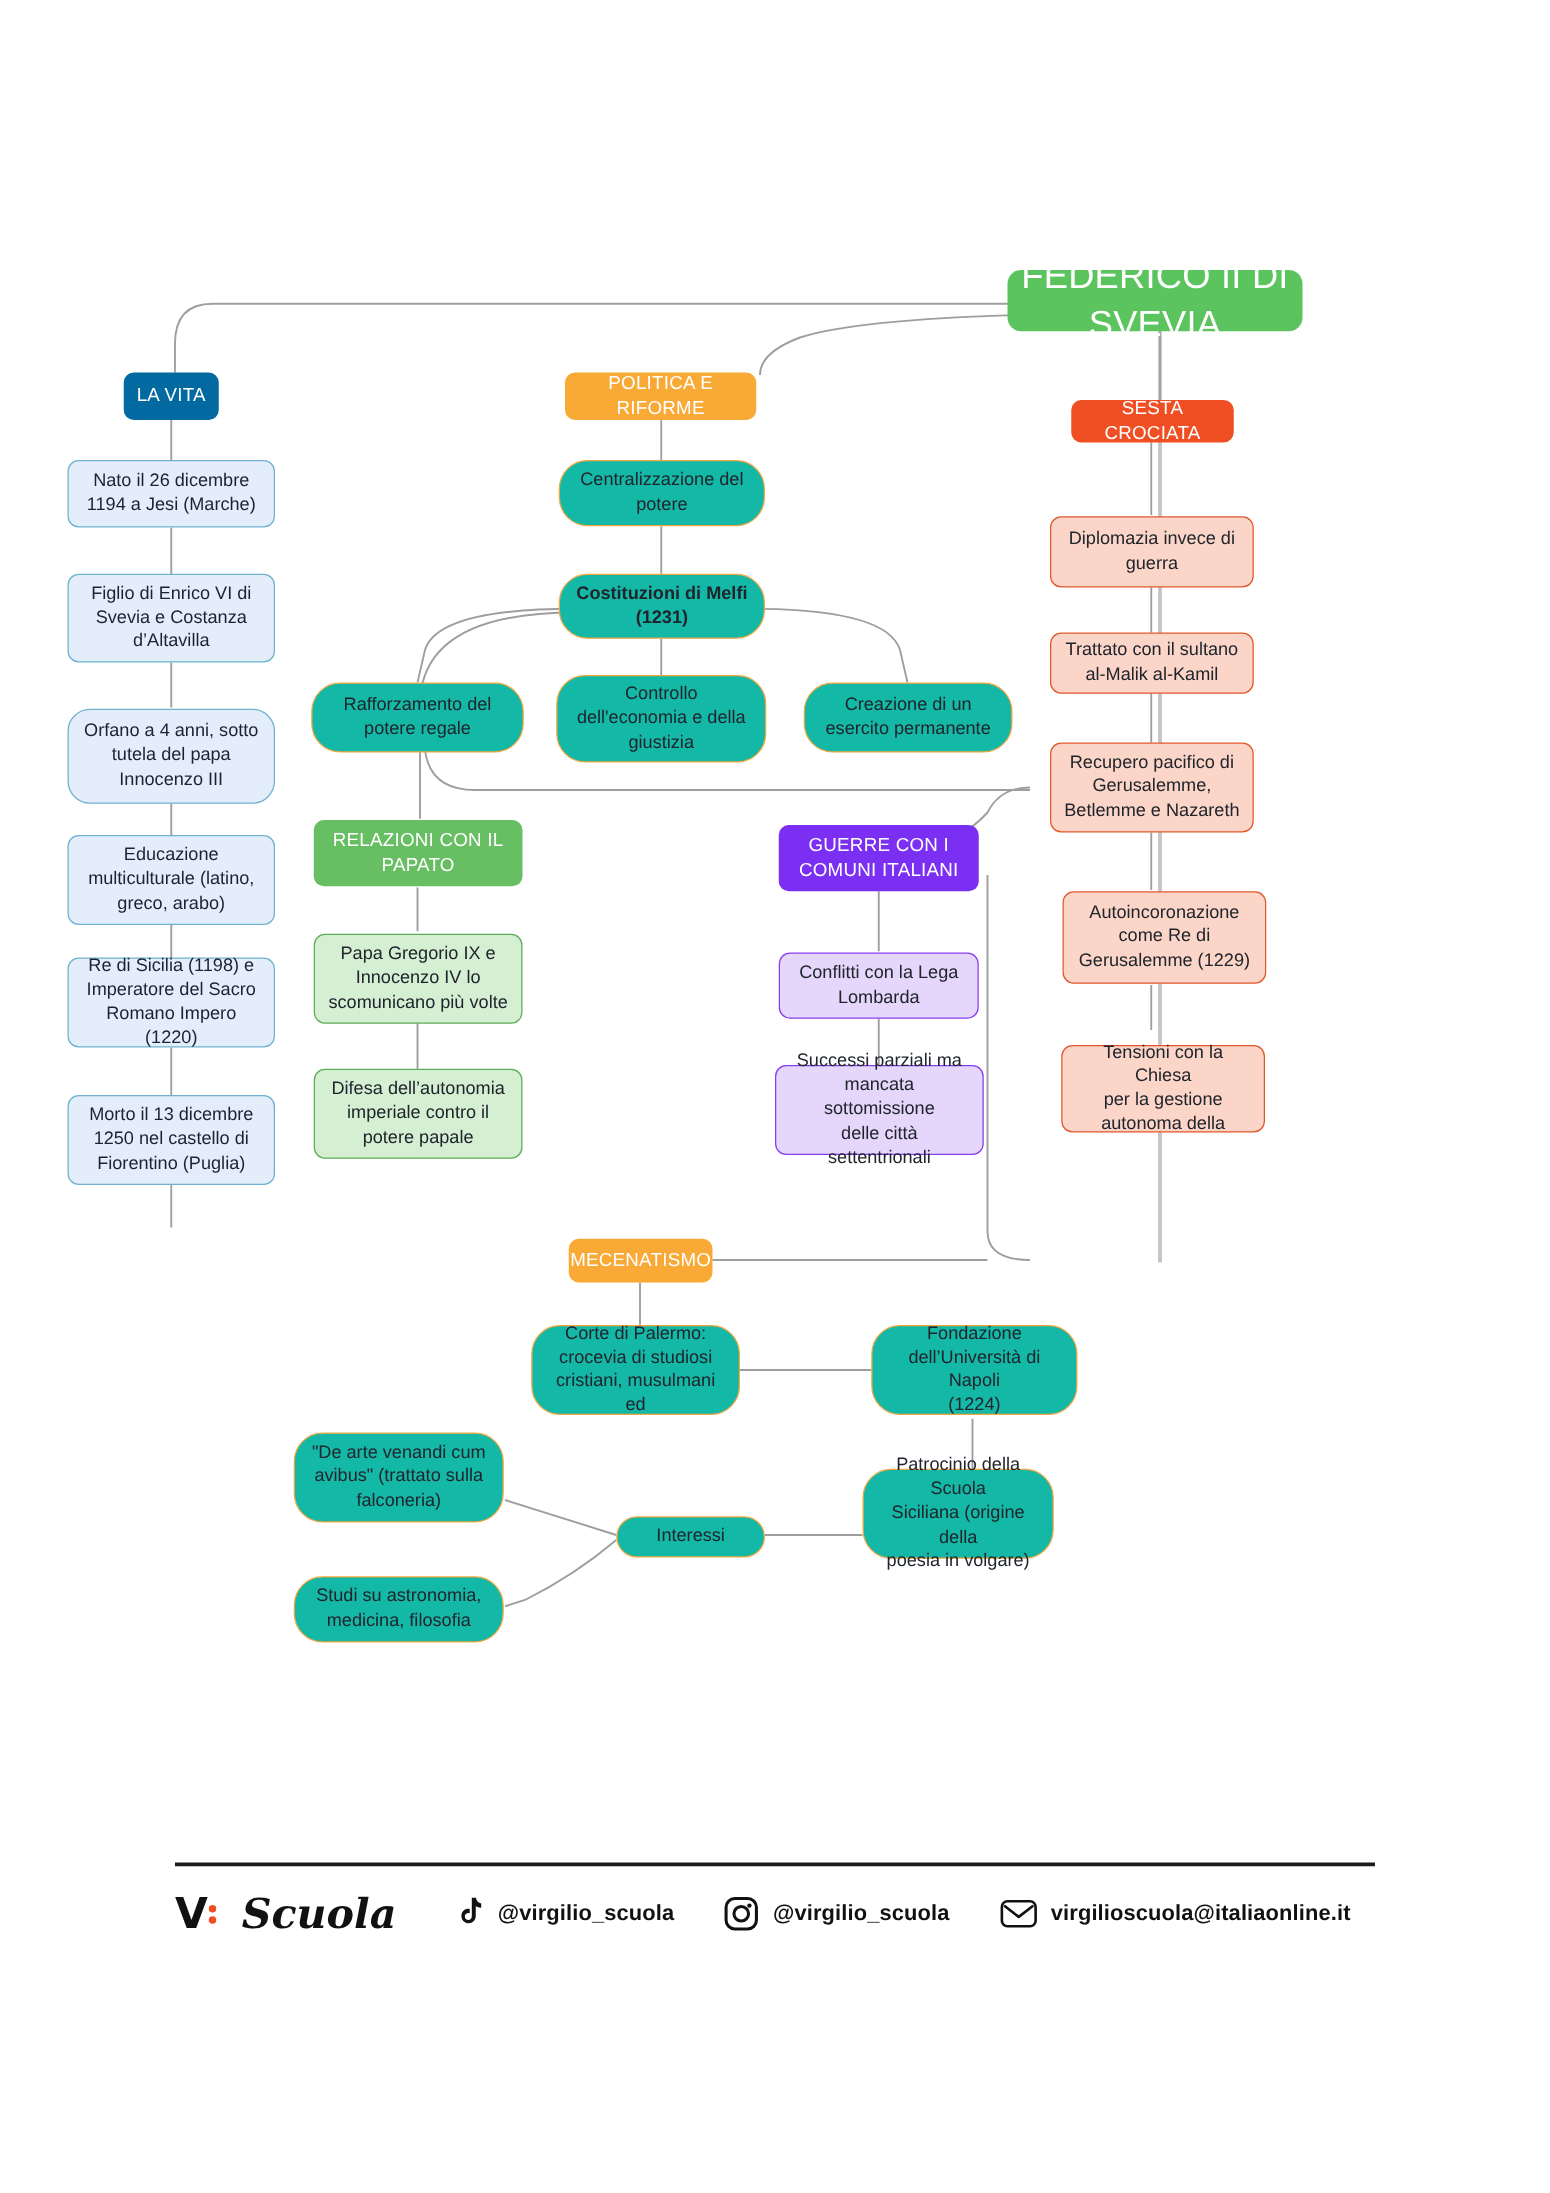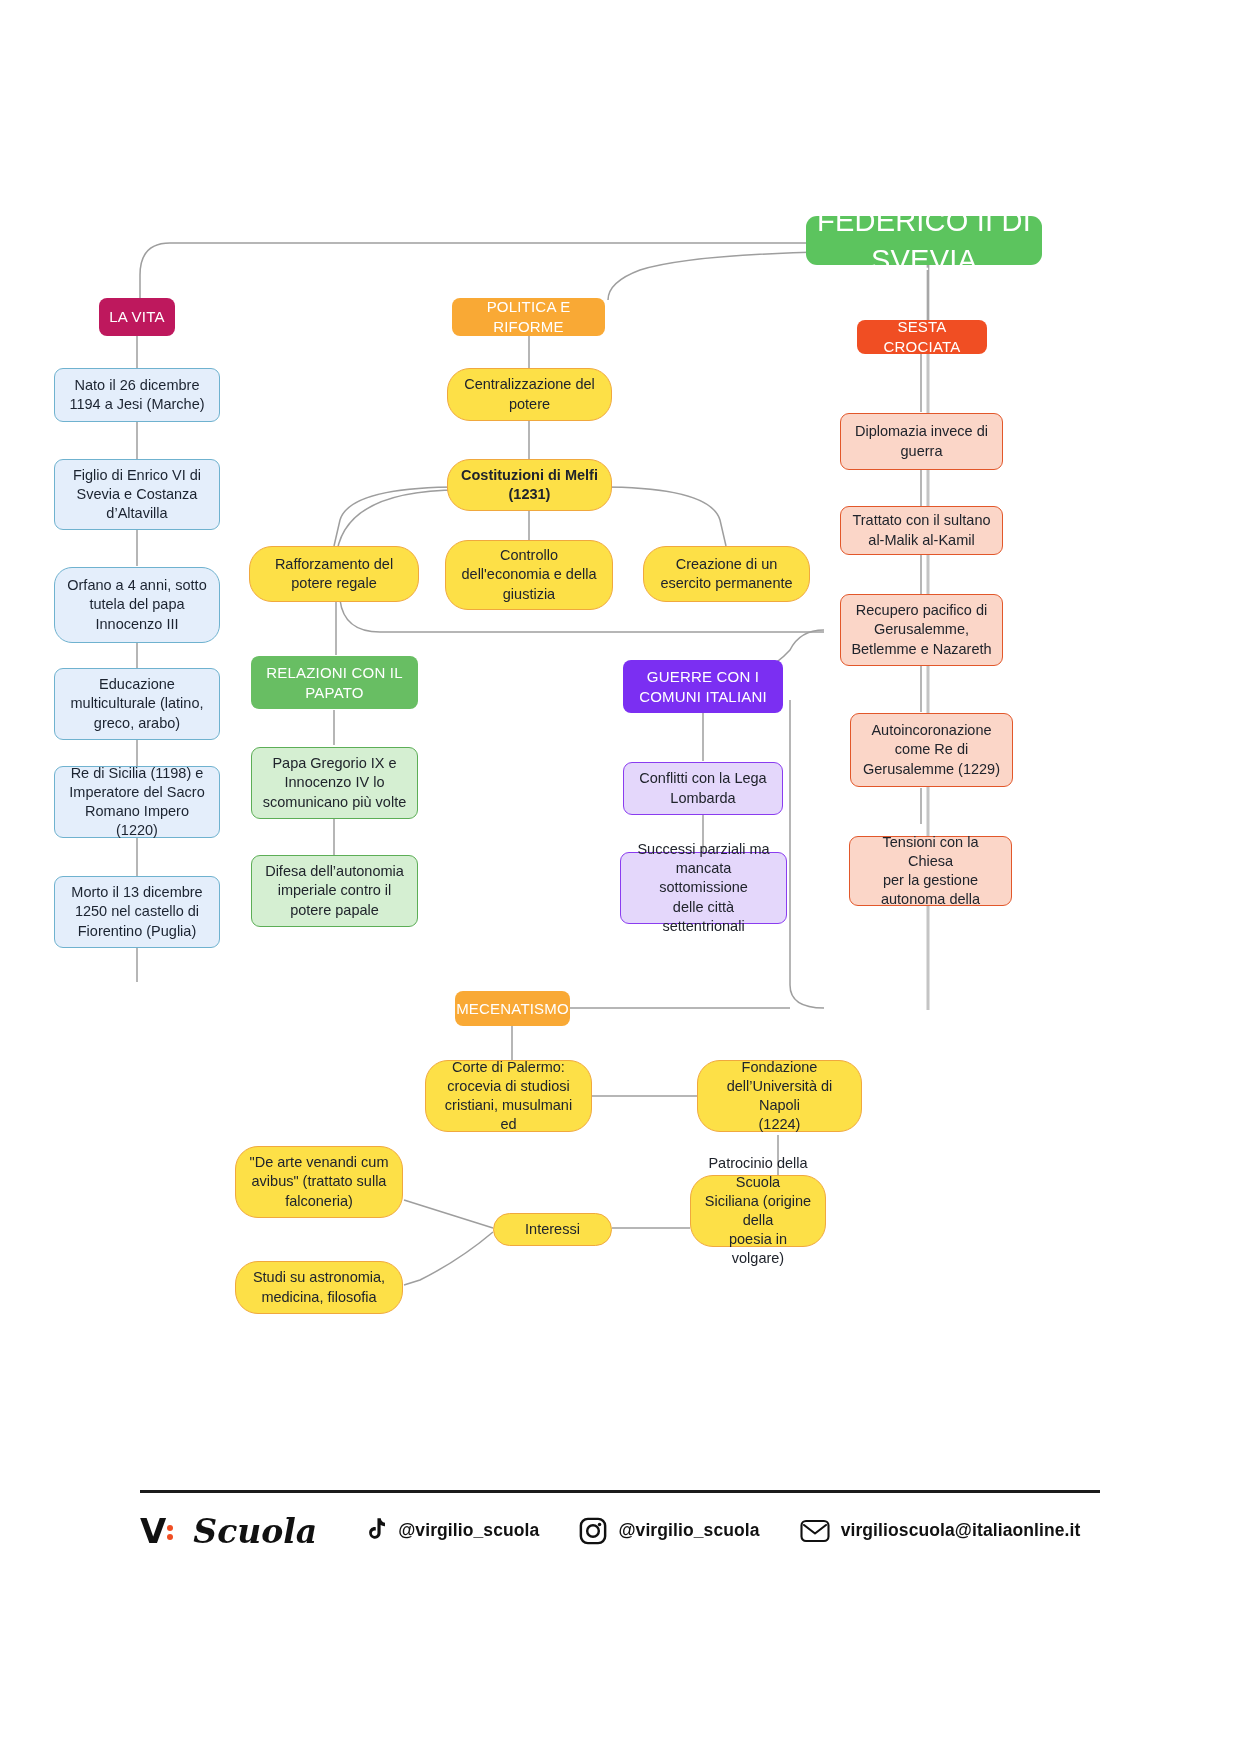--- a/index.html
+++ b/index.html
@@ -23,29 +23,29 @@
     padding: 6px 10px;
     z-index: 2;
   }
   
   .root {
     background: #5CC45E; color:#ffffff; border:none;
     font-size: 29px; letter-spacing:.2px; border-radius: 11px;
   }
   
   .cat { color:#ffffff; border:none; font-size:15px; border-radius:8px; letter-spacing:.2px; }
-  .cat.blue   { background:#be185d; }
+  .cat.blue   { background:#0369a1; }
   .cat.orange { background:#F9A935; }
   .cat.red    { background:#F04E23; }
   .cat.green  { background:#68BE63; }
   .cat.purple { background:#7B2FF2; }
   
   .leaf { font-size:14.5px; border-width:1.6px; border-style:solid; }
   .leaf.blue   { background:#E4EEFB; border-color:#6FB2CF; color:#1b2330; }
-  .leaf.orange { background:#fde047; border-color:#F0A83E; color:#20242c;border-radius:23px; }
+  .leaf.orange { background:#14b8a6; border-color:#F0A83E; color:#20242c;border-radius:23px; }
   .leaf.red    { background:#FBD6C8; border-color:#E2572A; color:#20242c; }
   .leaf.green  { background:#D5EFD2; border-color:#5CAE56; color:#20242c; }
   .leaf.purple { background:#E4D7FB; border-color:#8A3CF0; color:#20242c; }
   .leaf.bold { font-weight:bold; }
   
   .footer { position:absolute; left:140px; top:1490px; width:960px; z-index:3; }
   .footer .rule { height:2.5px; background:#1b1b1b; width:100%; }
   .footer .row {
     display:flex; align-items:center; gap:0px; margin-top:18px;
     justify-content:flex-start;
@@ -243,21 +243,21 @@
   <div class="node leaf orange" style="left:425px; top:1060px; width:167px; height:72px;">
     <span>Corte di Palermo:
 crocevia di studiosi
 cristiani, musulmani ed</span>
   </div>
   <div class="node leaf orange" style="left:697px; top:1060px; width:165px; height:72px;">
     <span>Fondazione
 dell’Università di Napoli
 (1224)</span>
   </div>
-  <div class="node leaf orange" style="left:690px; top:1175px; width:136px; height:72px;">
+  <div class="node leaf orange" style="left:690px; top:1175px; width:153px; height:72px;">
     <span>Patrocinio della Scuola
 Siciliana (origine della
 poesia in volgare)</span>
   </div>
   <div class="node leaf orange" style="left:493px; top:1213px; width:119px; height:33px;">
     <span>Interessi</span>
   </div>
   <div class="node leaf orange" style="left:235px; top:1146px; width:168px; height:72px;">
     <span>"De arte venandi cum
 avibus" (trattato sulla

